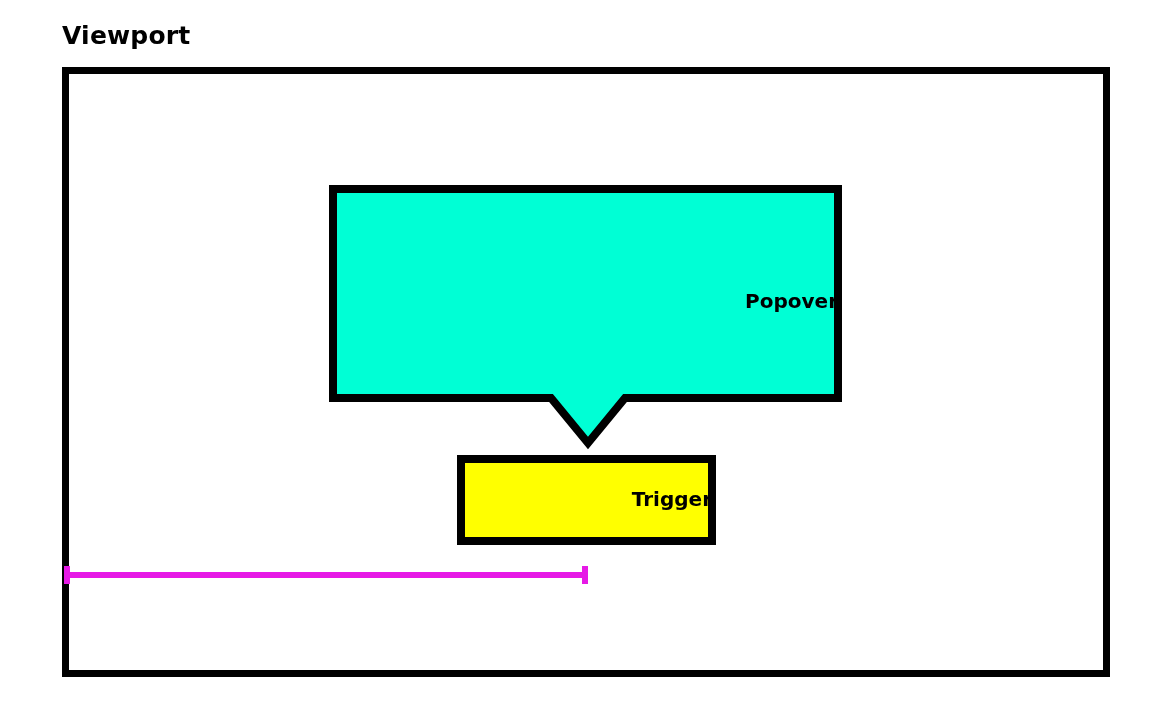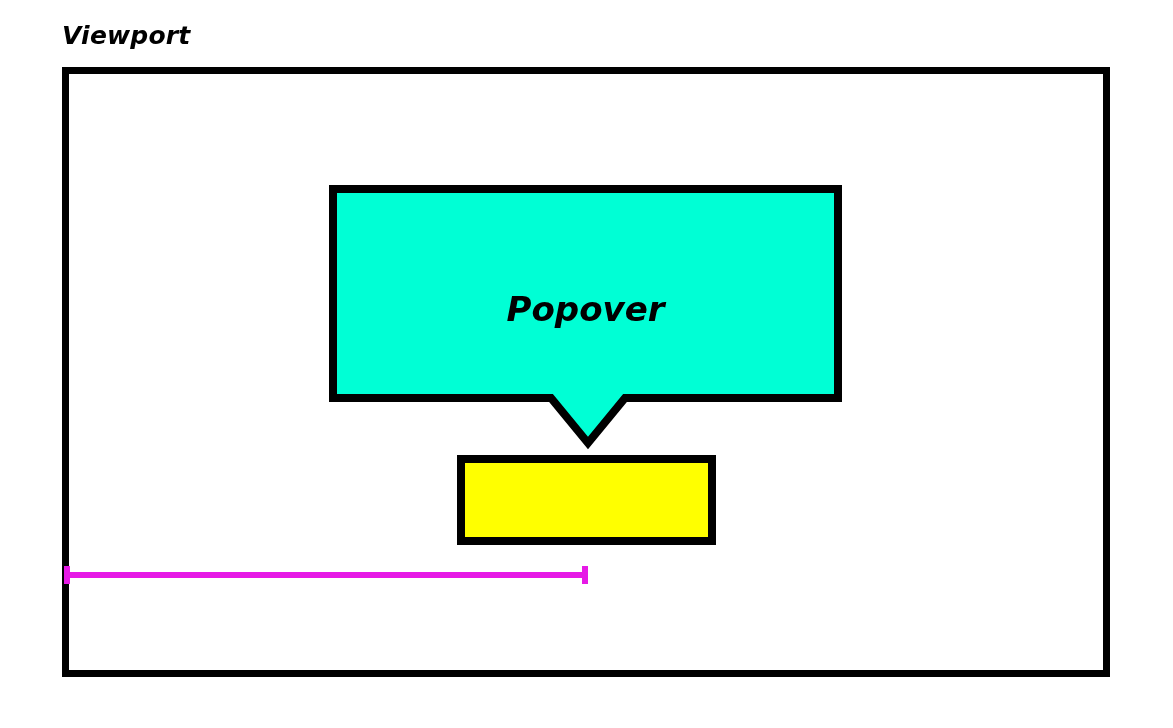--- a/index.html
+++ b/index.html
@@ -15,21 +15,20 @@
     font-family: "DejaVu Sans", "Liberation Sans", sans-serif;
     overflow: hidden;
   }
 
   #stage {
     position: absolute;
     left: 0;
     top: 0;
     width: 1173px;
     height: 728px;
-    font-style: italic;
   }
 
   
   .heading {
     position: absolute;
     left: 62px;
     top: 22px;
     font-size: 25px;
     font-weight: bold;
     color: #000000;
@@ -57,25 +56,25 @@
     top: 0;
     width: 1173px;
     height: 728px;
     pointer-events: none;
   }
   .shape-layer > * { pointer-events: auto; }
 
   
   .shape-label {
     position: absolute;
-    font-size: 34px;
+    font-size: 20px;
     font-weight: bold;
     color: #000000;
     white-space: nowrap;
-    text-align: center;
+    text-align: right;
   }
   .popover-label {
     left: 333px;
     top: 289px;
     width: 505px;
   }
   .trigger-label {
     left: 461px;
     top: 487px;
     width: 251px;
@@ -117,15 +116,16 @@
 
     <g>
       <line x1="66" y1="575" x2="586" y2="575" stroke="#e619e6" stroke-width="6"></line>
       <line x1="67" y1="566" x2="67" y2="584" stroke="#e619e6" stroke-width="6"></line>
       <line x1="585" y1="566" x2="585" y2="584" stroke="#e619e6" stroke-width="6"></line>
     </g>
   </svg>
 
   <div class="shape-label popover-label">Popover</div>
 
+  <div class="shape-label trigger-label">Trigger</div>
 
 
 </div>
 
 </body></html>

